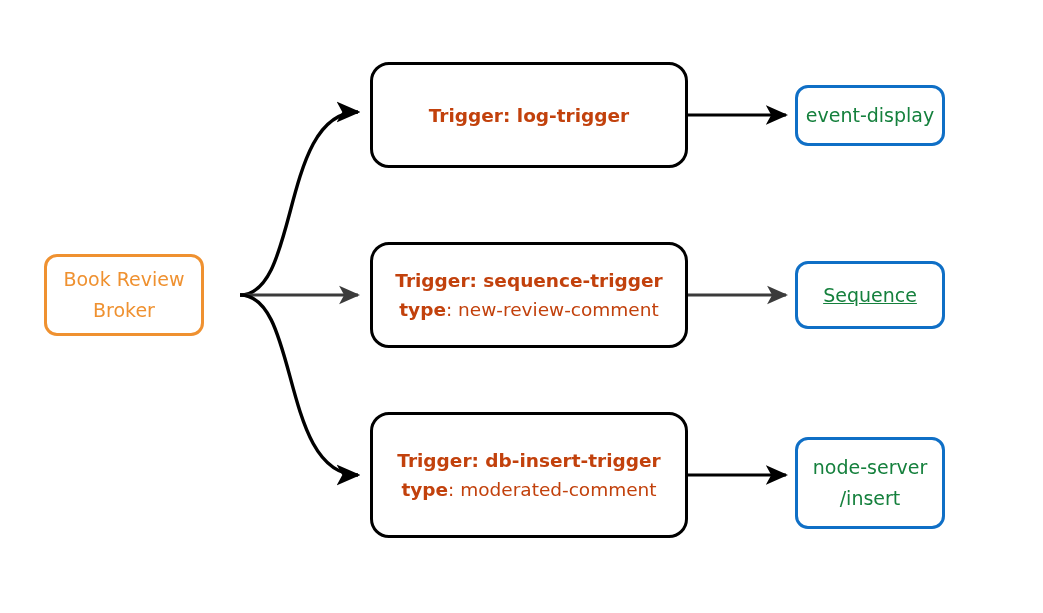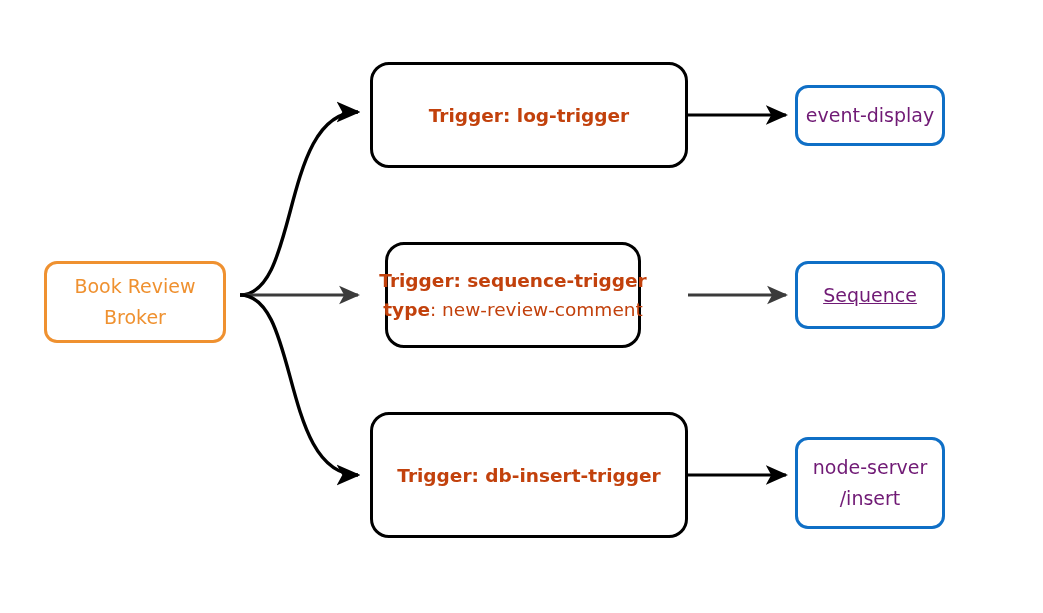--- a/index.html
+++ b/index.html
@@ -57,21 +57,21 @@
   .node-trigger .line {
     white-space: nowrap;
   }
   .node-trigger .b {
     font-weight: 700;
   }
   
   .node-target {
     border: 3px solid #0f6fc6;
     border-radius: 13px;
-    color: #701a75;
+    color: #15803d;
     font-size: 19px;
     line-height: 31px;
     font-weight: 400;
   }
   .node-target .line {
     white-space: nowrap;
   }
   .src-line { white-space: nowrap; }
 </style>
 </head>
@@ -95,43 +95,46 @@
 
     <path d="M 240 295 C 300 295 280 475 358 475" fill="none" stroke="#000000" stroke-width="3.4" marker-end="url(#arrow-black)"></path>
 
     <path d="M 688 115 L 786 115" fill="none" stroke="#000000" stroke-width="3.2" marker-end="url(#arrow-black)"></path>
 
     <path d="M 688 295 L 786 295" fill="none" stroke="#3b3b3b" stroke-width="3.0" marker-end="url(#arrow-gray)"></path>
 
     <path d="M 688 475 L 786 475" fill="none" stroke="#000000" stroke-width="3.2" marker-end="url(#arrow-black)"></path>
   </svg>
 
-  <div class="node node-source" style="left:44px; top:261px; width:182px; height:82px;">
+  <div class="node node-source" style="left:44px; top:254px; width:160px; height:82px;">
     <span class="src-line">Book Review</span>
     <span class="src-line">Broker</span>
   </div>
 
   <div class="node node-trigger" style="left:370px; top:62px; width:318px; height:106px;">
     <span class="line">
       <span class="b">Trigger: log-trigger</span>
     </span>
   </div>
 
-  <div class="node node-trigger" style="left:370px; top:242px; width:256px; height:106px;margin-left:15px;">
+  <div class="node node-trigger" style="left:370px; top:242px; width:318px; height:106px;">
     <span class="line">
       <span class="b">Trigger: sequence-trigger</span>
     </span>
     <span class="line">
       <span class="b">type</span><span>: new-review-comment</span>
     </span>
   </div>
 
   <div class="node node-trigger" style="left:370px; top:412px; width:318px; height:126px;text-align:right;">
     <span class="line">
       <span class="b">Trigger: db-insert-trigger</span>
+    </span>
+    <span class="line">
+      <span class="b">type</span><span>: moderated-comment</span>
     </span>
   </div>
 
   <div class="node node-target" style="left:795px; top:85px; width:150px; height:61px;">
     <span class="line">event-display</span>
   </div>
 
   <div class="node node-target" style="left:795px; top:261px; width:150px; height:68px;text-decoration:underline;">
     <span class="line">Sequence</span>
   </div>

